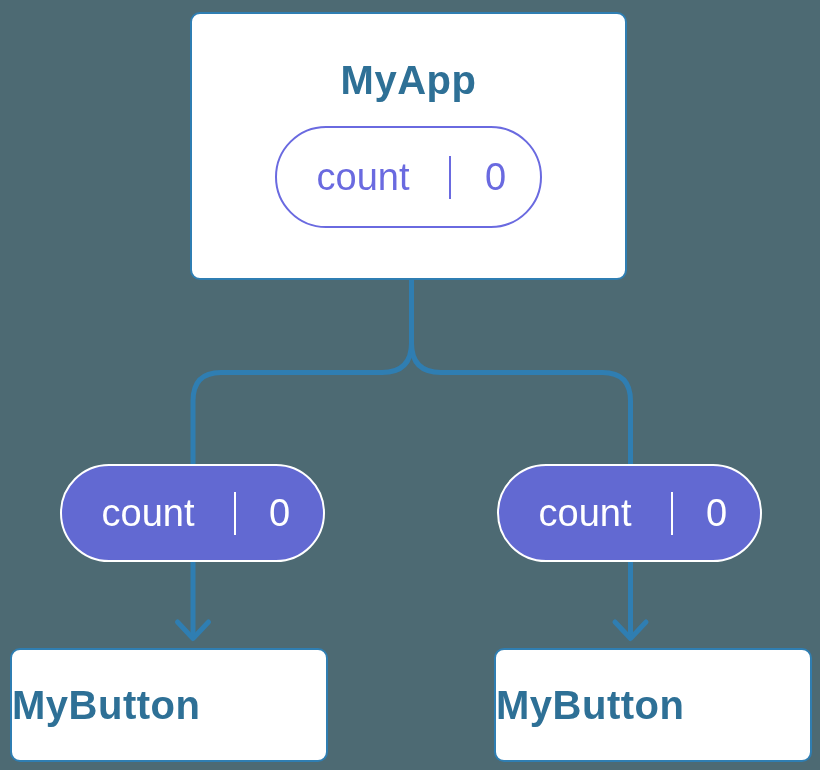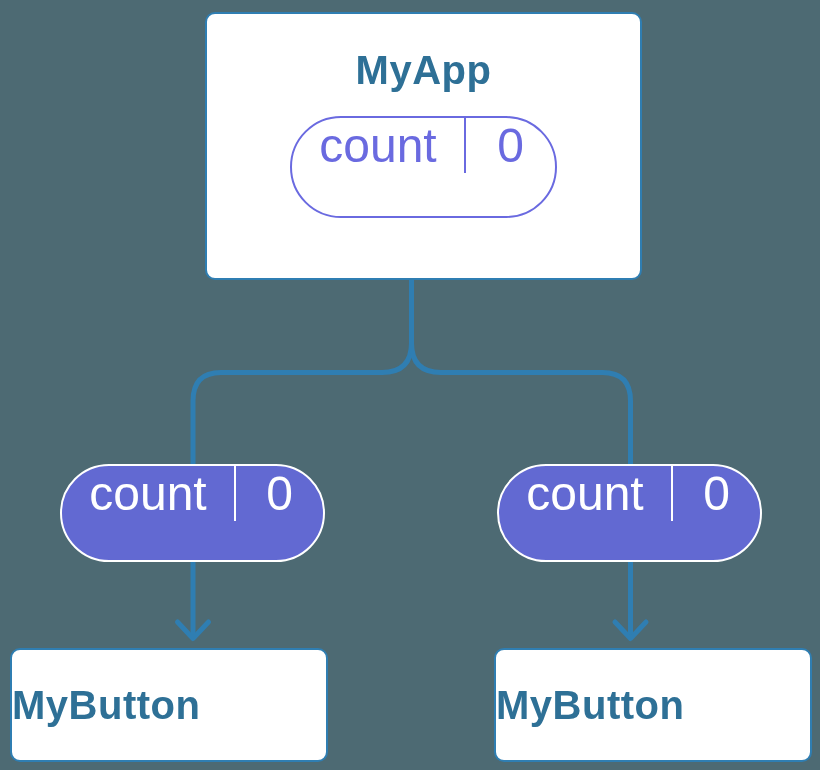--- a/index.html
+++ b/index.html
@@ -23,43 +23,43 @@
   .card {
     position: absolute;
     background: #ffffff;
     border: 2.5px solid #2f7eb2;
     border-radius: 10px;
     box-sizing: border-box;
     z-index: 2;
   }
 
   .root-card {
-    left: 205px; top: 12px;
+    left: 190px; top: 12px;
     width: 437px; height: 268px;
     display: flex;
     flex-direction: column;
     align-items: center;
-    padding-top: 32px;
+    padding-top: 42px;
     gap: 22px;
   }
 
   .card-title {
     font-size: 40px;
     font-weight: 700;
     letter-spacing: 0.5px;
     line-height: 48px;
     color: #2e7096;
   }
 
   .pill {
     display: flex;
-    align-items: flex-start;
+    align-items: center;
     border-radius: 999px;
     box-sizing: border-box;
-    font-size: 48px;
+    font-size: 38px;
     overflow: hidden;
     z-index: 3;
   }
 
   .pill-outline {
     width: 267px; height: 102px;
     background: #ffffff;
     border: 2.5px solid #6a6ae0;
     color: #6a6ae0;
   }

